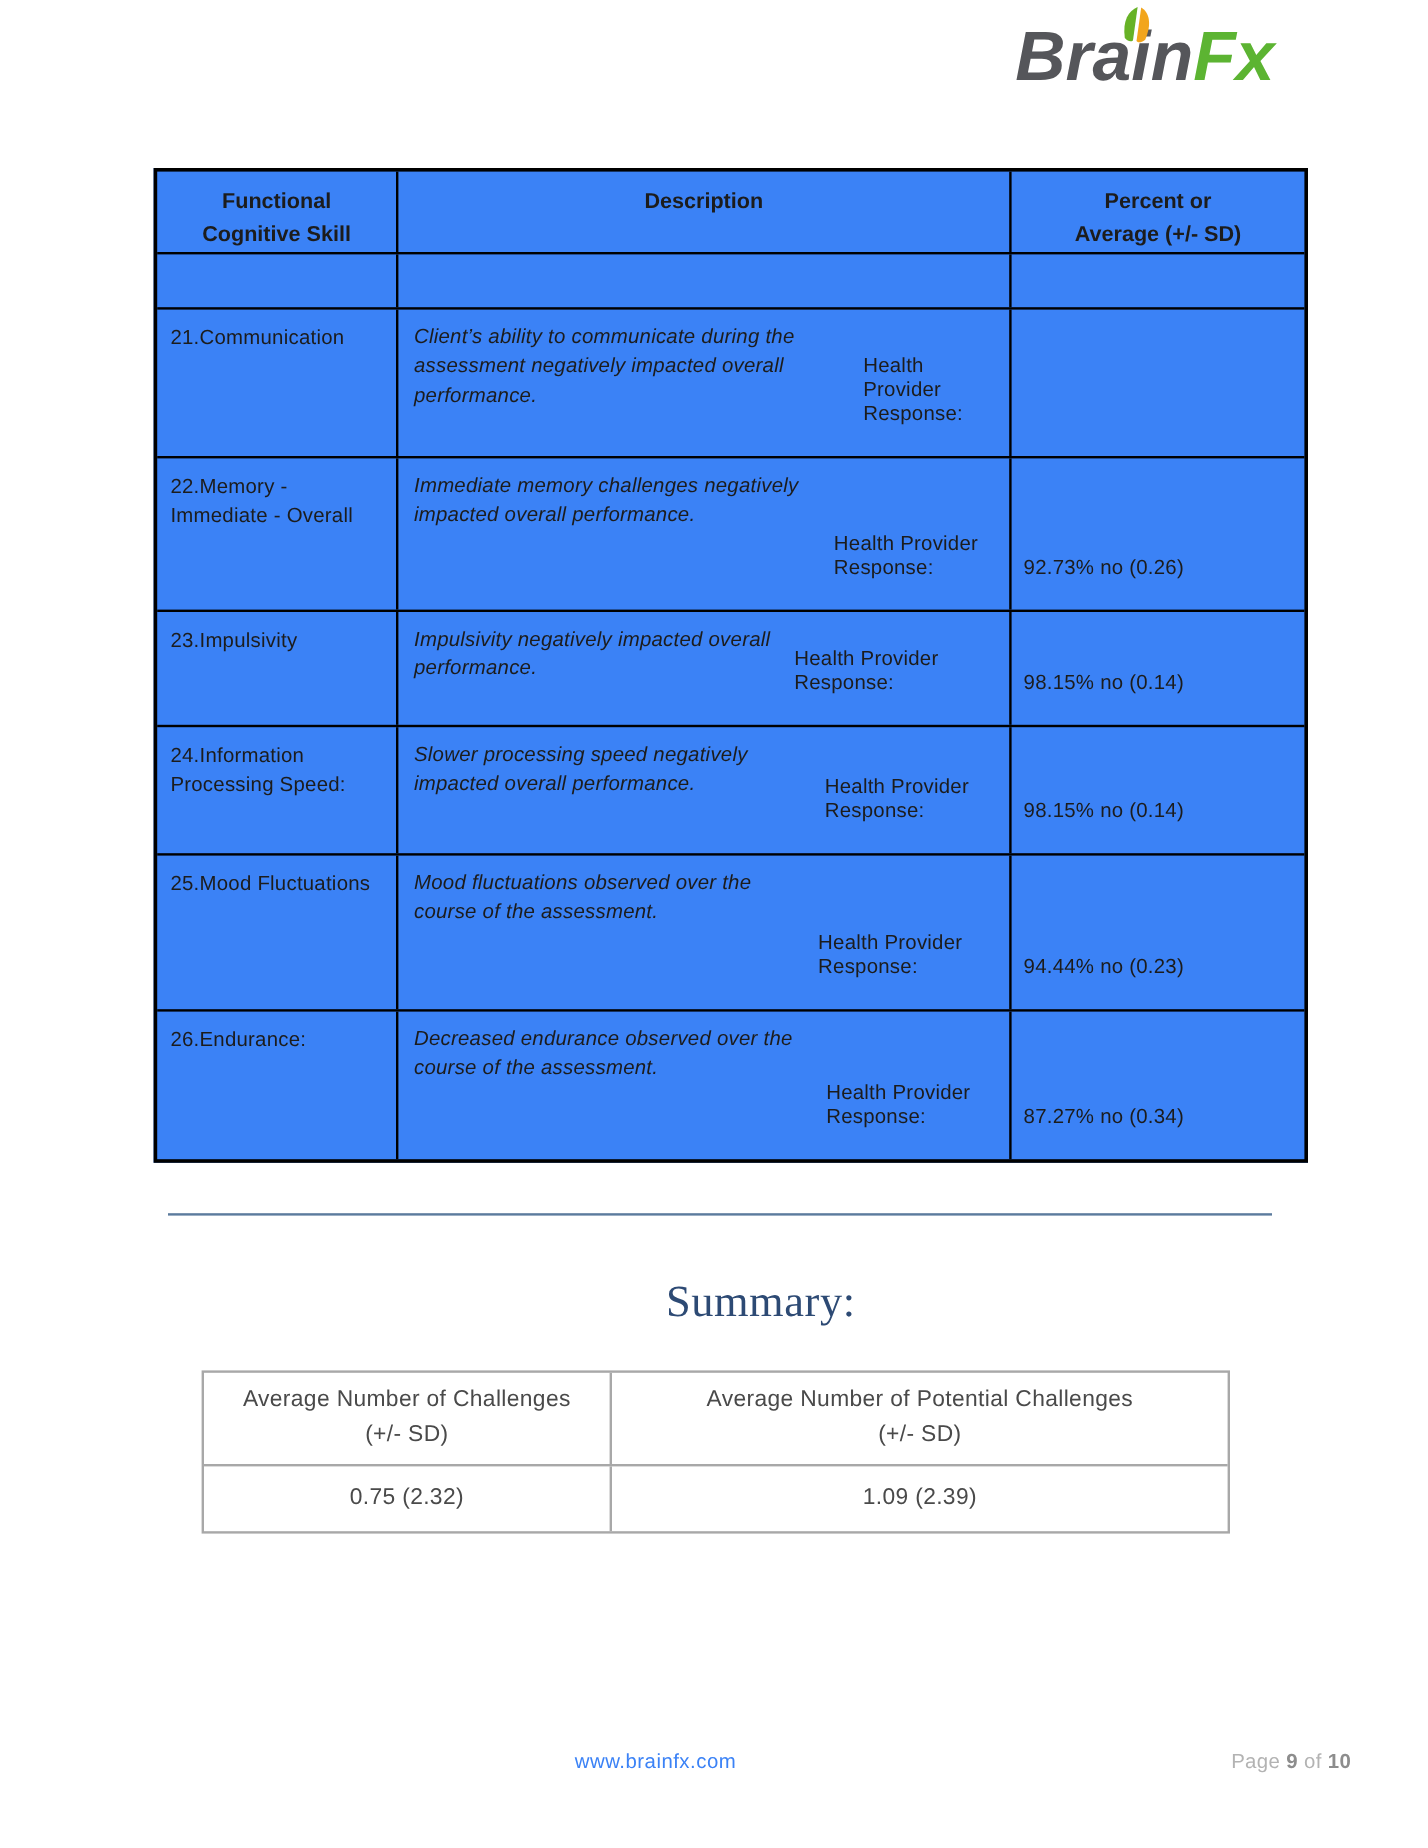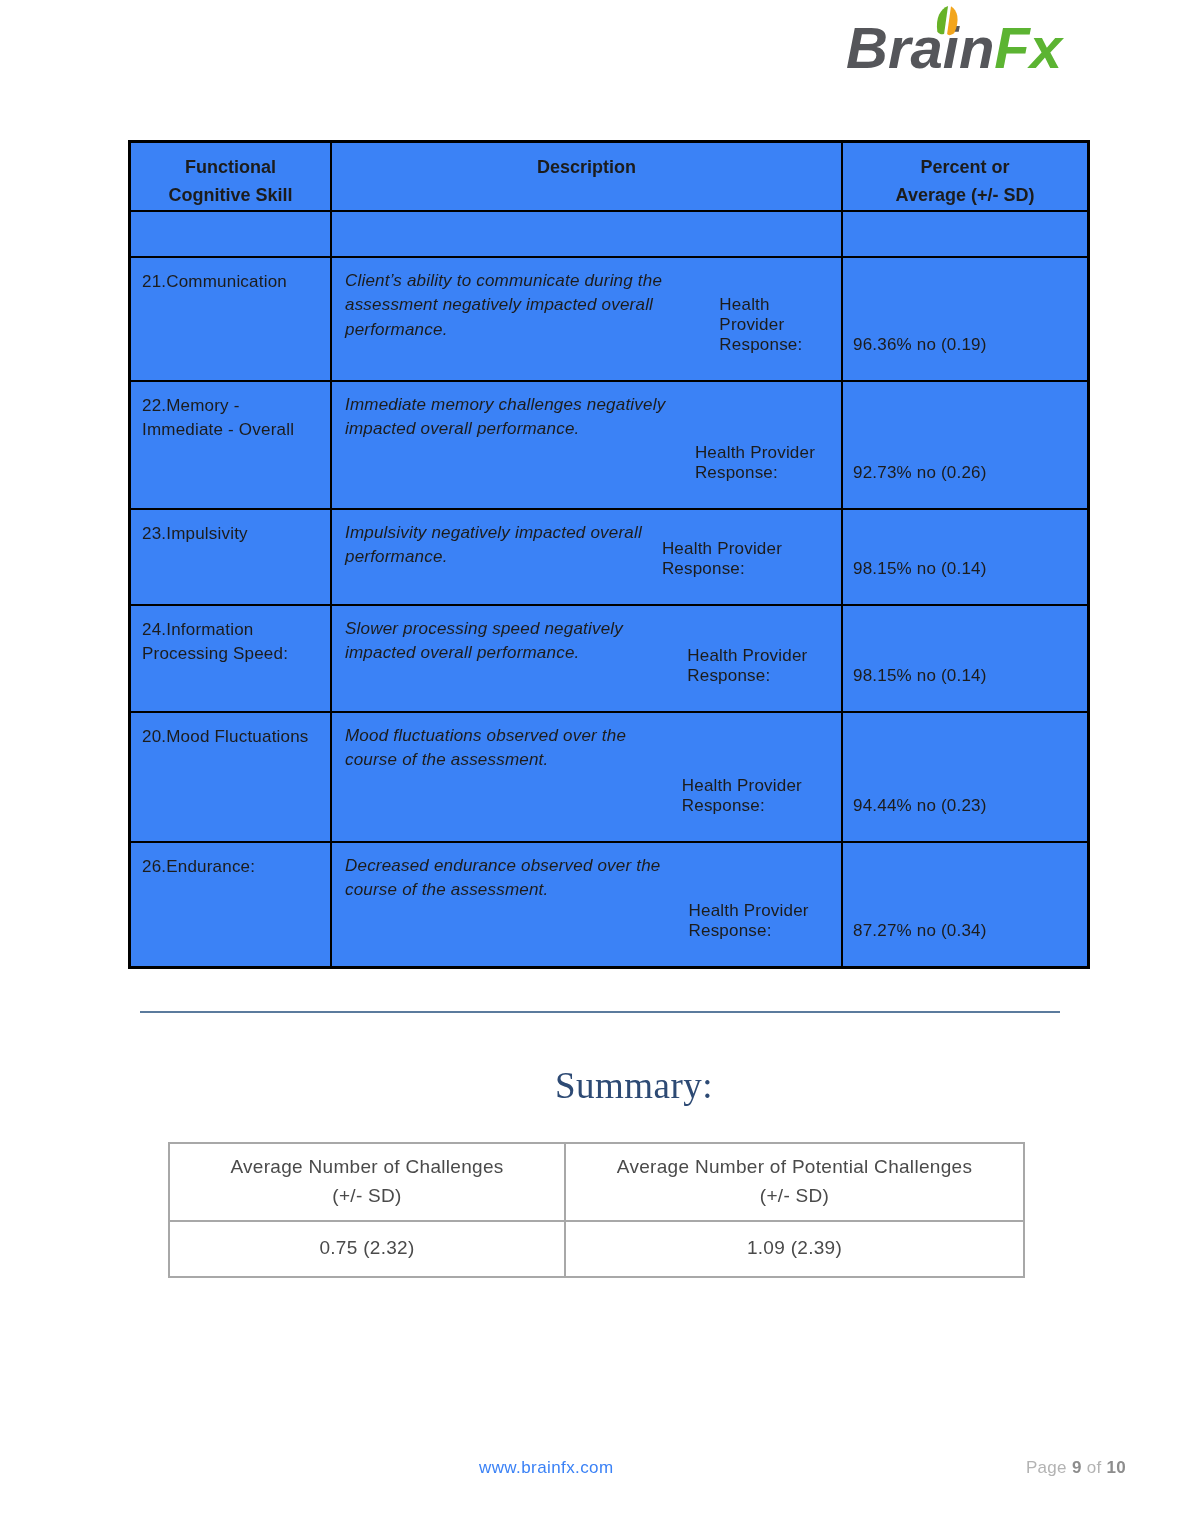--- a/index.html
+++ b/index.html
@@ -41,21 +41,21 @@
                 border-top:2px solid #5b7b9d;}
   .summary-heading{position:absolute;top:1064px;left:0;width:100%;text-align:center;
                    font-family:"Liberation Serif",serif;font-size:37px;color:#2d4a74;
                    letter-spacing:.5px;margin-left:39px;}
 
   .sumtable{position:absolute;left:168px;top:1142px;width:853px;border:2px solid #a8a8a8;
             color:#4a4a4a;background:#fff;}
   .sumrow{display:flex;}
   .sumhead{border-bottom:2px solid #a8a8a8;}
   .sumcell{box-sizing:border-box;text-align:center;font-size:19px;letter-spacing:.3px;}
-  .sc1{width:396px;border-right:2px solid #a8a8a8;}
+  .sc1{width:340px;border-right:2px solid #a8a8a8;}
   .sc2{flex:1;}
   .sumhead .sumcell{padding:9px 4px 10px;line-height:1.5;white-space:pre-line;}
   .sumvals .sumcell{height:54px;display:flex;align-items:flex-end;justify-content:center;
                     padding-bottom:17px;}
 
   
   .footer-site{position:absolute;top:1458px;left:479px;font-size:17px;color:#3b82f6;
                letter-spacing:.4px;text-decoration:none;}
   .footer-page{position:absolute;top:1458px;right:64px;font-size:17px;color:#b3b3b3;
                letter-spacing:.3px;}
@@ -88,23 +88,20 @@
       <div class="cell c2"></div>
       <div class="cell c3"></div>
     </div>
 
     <div class="trow rh21">
       <div class="cell c1 skill-cell">21.Communication</div>
       <div class="cell c2 desc-cell">
         <div class="desc-text">Client’s ability to communicate during the assessment negatively impacted overall performance.</div>
         <div class="hpr">Health Provider Response:</div>
       </div>
-      <div class="cell c3 val-cell">
-        <span>96.36% no (0.19)</span>
-      </div>
     </div>
 
     <div class="trow rh22">
       <div class="cell c1 skill-cell">22.Memory - Immediate - Overall</div>
       <div class="cell c2 desc-cell">
         <div class="desc-text">Immediate memory challenges negatively impacted overall performance.</div>
         <div class="hpr">Health Provider Response:</div>
       </div>
       <div class="cell c3 val-cell">
         <span>92.73% no (0.26)</span>
@@ -127,21 +124,21 @@
       <div class="cell c2 desc-cell">
         <div class="desc-text">Slower processing speed negatively impacted overall performance.</div>
         <div class="hpr">Health Provider Response:</div>
       </div>
       <div class="cell c3 val-cell">
         <span>98.15% no (0.14)</span>
       </div>
     </div>
 
     <div class="trow rh25">
-      <div class="cell c1 skill-cell">20.Mood Fluctuations</div>
+      <div class="cell c1 skill-cell">25.Mood Fluctuations</div>
       <div class="cell c2 desc-cell">
         <div class="desc-text">Mood fluctuations observed over the course of the assessment.</div>
         <div class="hpr">Health Provider Response:</div>
       </div>
       <div class="cell c3 val-cell">
         <span>94.44% no (0.23)</span>
       </div>
     </div>
 
     <div class="trow rh26">

